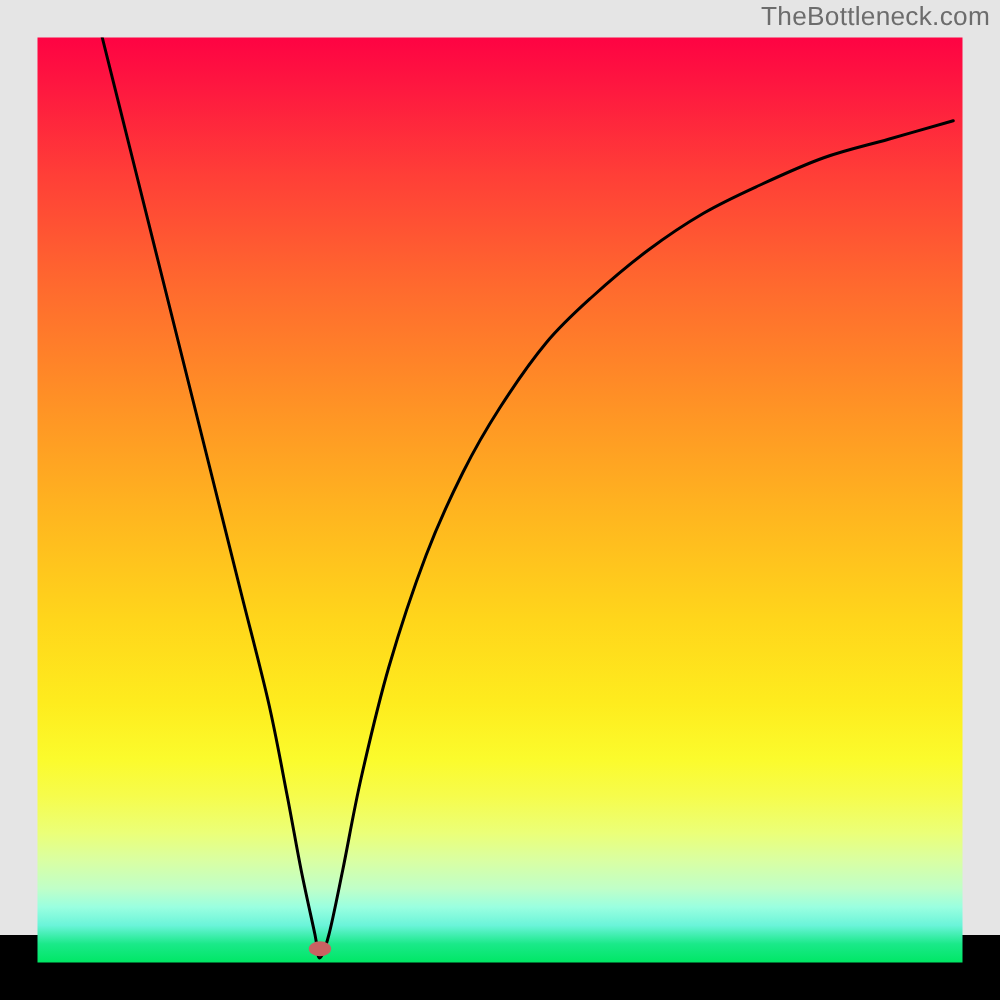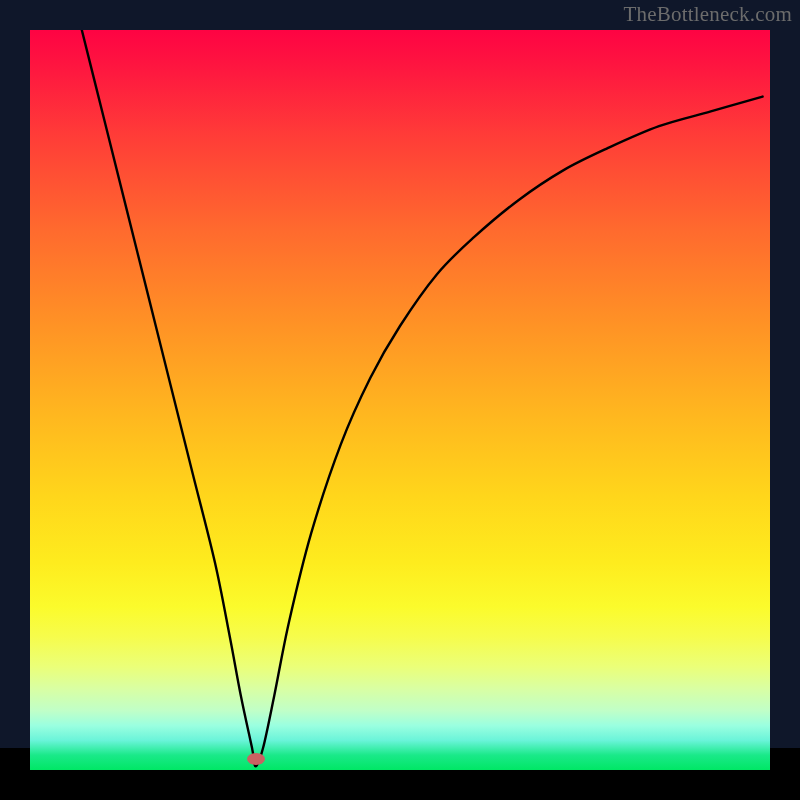--- a/index.html
+++ b/index.html
@@ -8,22 +8,21 @@
     width: 800px;
     height: 800px;
     background: #000;
     font-family: Arial, Helvetica, sans-serif;
     overflow: hidden;
   }
   .frame {
     position: relative;
     width: 800px;
     height: 748px;
-    background: #0f172a;
-    font-family: Liberation Serif, serif;
+    background: #e5e5e5;
   }
   .attribution {
     position: absolute;
     top: 2px;
     right: 8px;
     color: #6c6c6c;
     font-size: 21px;
     font-weight: 500;
     letter-spacing: 0.2px;
   }

